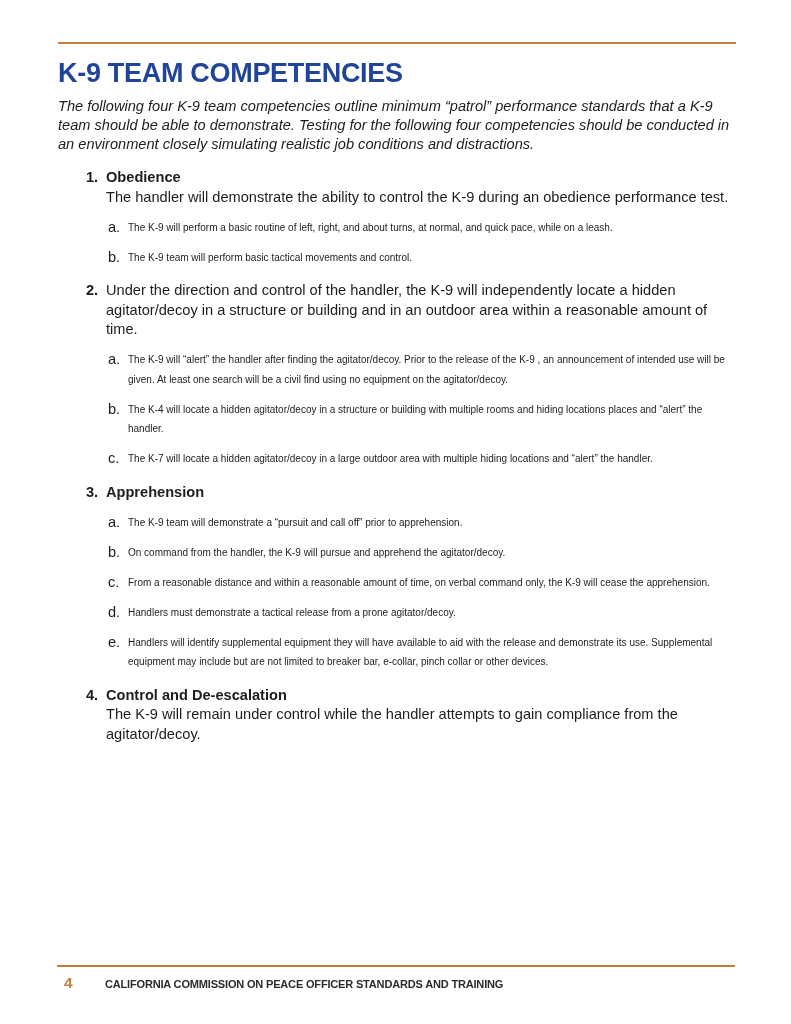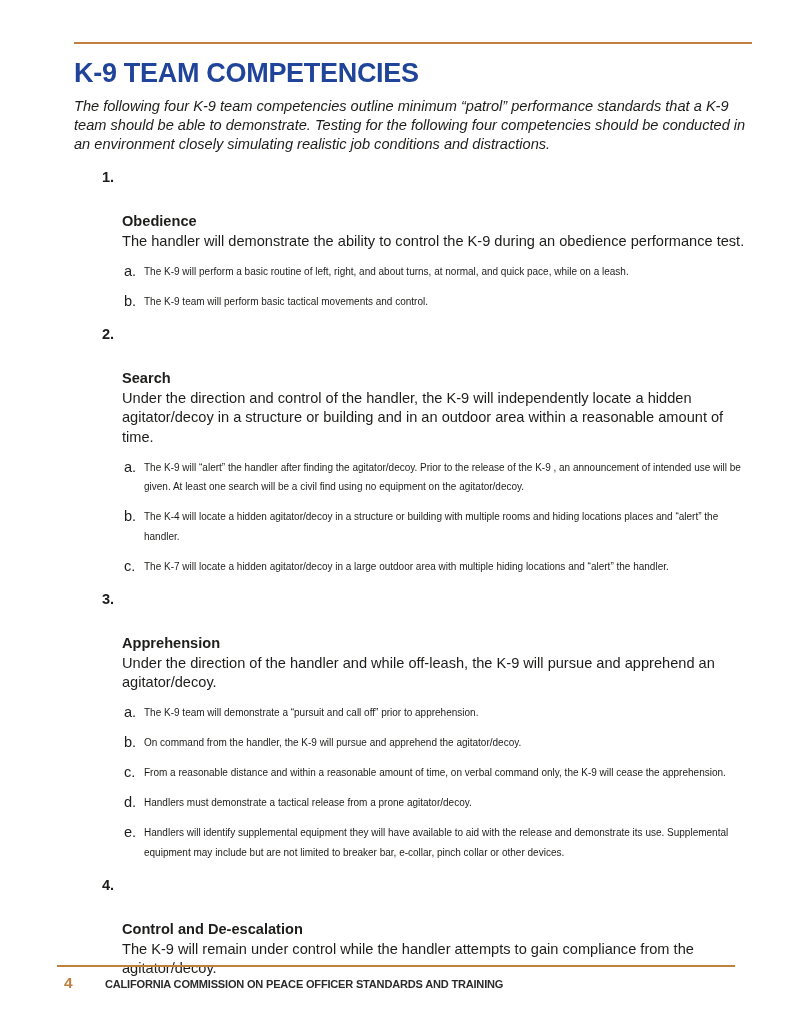--- a/index.html
+++ b/index.html
@@ -9,21 +9,21 @@
   .page {
     position: relative;
     width: 791px;
     height: 1024px;
     background: #ffffff;
     overflow: hidden;
   }
 
   .content {
     position: absolute;
-    left: 74px;
+    left: 58px;
     top: 42px;
     width: 678px;
   }
 
   .top-rule {
     height: 2px;
     background: #C0813F;
     margin-bottom: 14px;
   }
 
@@ -52,21 +52,21 @@
 
   .section .num {
     width: 20px;
     flex: 0 0 20px;
     font-weight: bold;
     font-size: 14.6px;
     line-height: 19.5px;
     color: #1d1d1b;
   }
 
-  .section .sec-body { flex: 1; margin-top: 44px; }
+  .section .sec-body { flex: 1; }
 
   .sec-heading {
     font-weight: bold;
     font-size: 14.6px;
     line-height: 19.5px;
     color: #1d1d1b;
   }
 
   .sec-desc {
     font-size: 14.6px;
@@ -158,42 +158,40 @@
           <div class="sub">
             <span class="letter">b.</span>
             <div class="sub-text">The K-9 team will perform basic tactical movements and control.</div>
           </div>
         </div>
       </div>
 
       <div class="section">
         <span class="num">2.</span>
         <div class="sec-body">
-          <div class="sec-heading">Search</div>
           <div class="sec-desc">Under the direction and control of the handler, the K-9 will independently locate a hidden agitator/decoy in a structure or building and in an outdoor area within a reasonable amount of time.</div>
           <div class="sub">
             <span class="letter">a.</span>
             <div class="sub-text">The K-9 will “alert” the handler after finding the agitator/decoy. Prior to the release of the K-9 , an announcement of intended use will be given. At least one search will be a civil find using no equipment on the agitator/decoy.</div>
           </div>
           <div class="sub">
             <span class="letter">b.</span>
             <div class="sub-text">The K-4 will locate a hidden agitator/decoy in a structure or building with multiple rooms and hiding locations places and “alert” the handler.</div>
           </div>
           <div class="sub">
             <span class="letter">c.</span>
             <div class="sub-text">The K-7 will locate a hidden agitator/decoy in a large outdoor area with multiple hiding locations and “alert” the handler.</div>
           </div>
         </div>
       </div>
 
       <div class="section">
         <span class="num">3.</span>
         <div class="sec-body">
           <div class="sec-heading">Apprehension</div>
-          <div class="sec-desc">Under the direction of the handler and while off-leash, the K-9 will pursue and apprehend an agitator/decoy.</div>
           <div class="sub">
             <span class="letter">a.</span>
             <div class="sub-text">The K-9 team will demonstrate a “pursuit and call off” prior to apprehension.</div>
           </div>
           <div class="sub">
             <span class="letter">b.</span>
             <div class="sub-text">On command from the handler, the K-9 will pursue and apprehend the agitator/decoy.</div>
           </div>
           <div class="sub">
             <span class="letter">c.</span>

